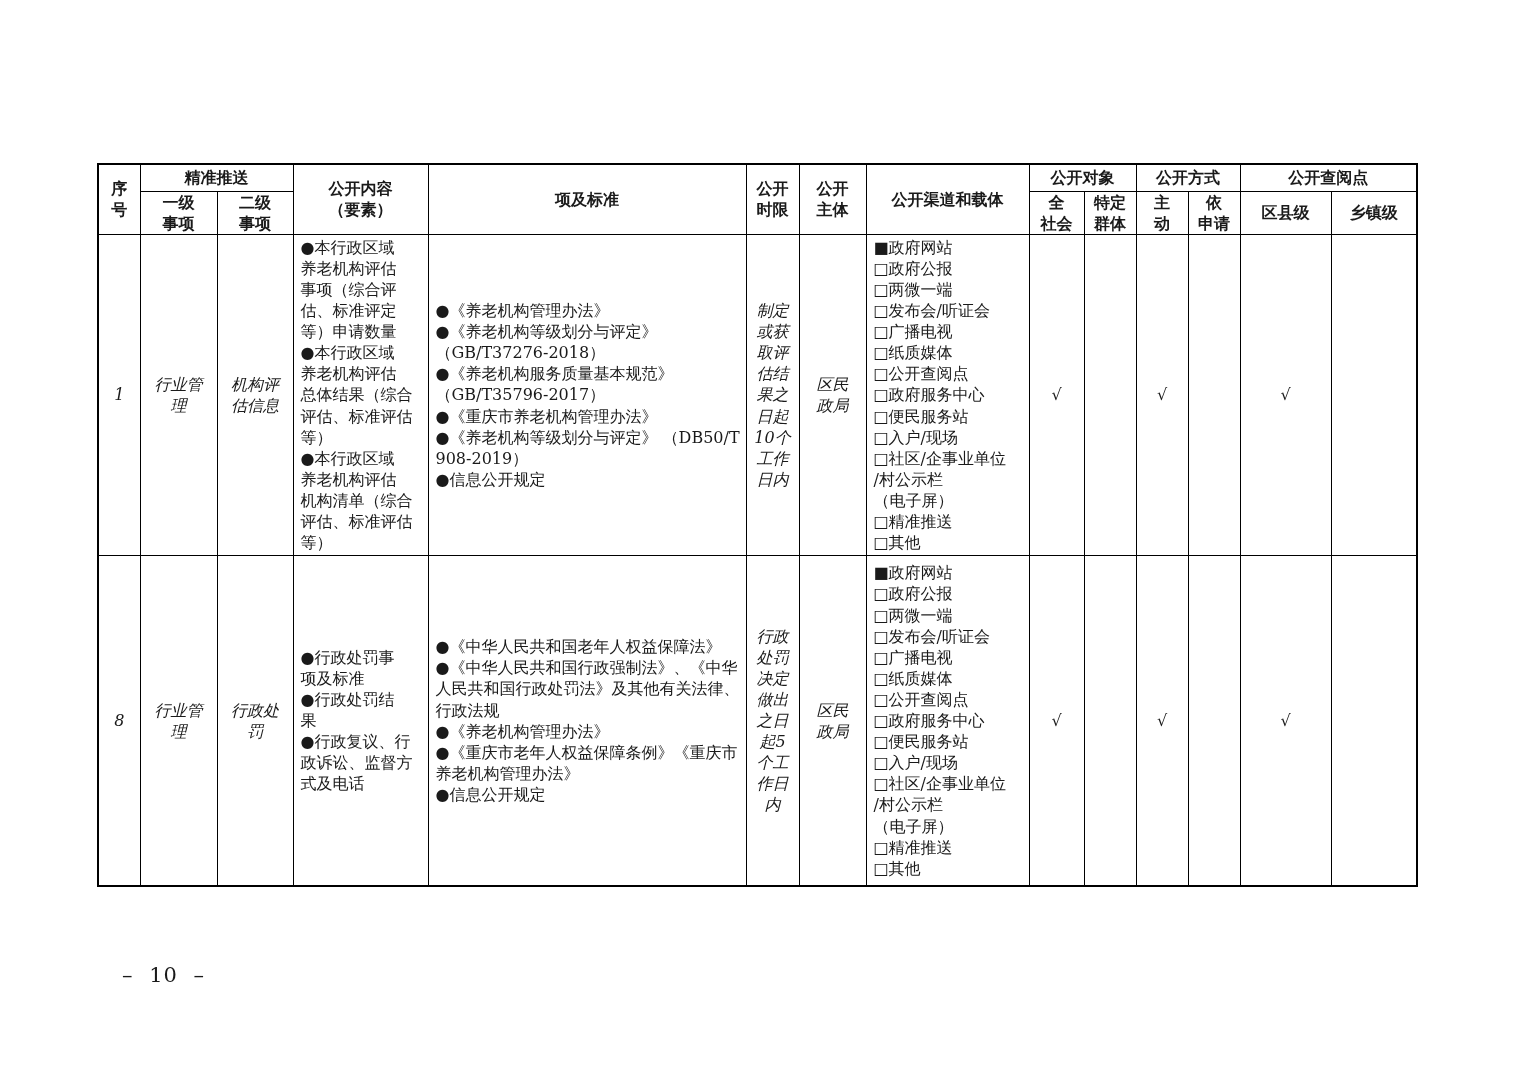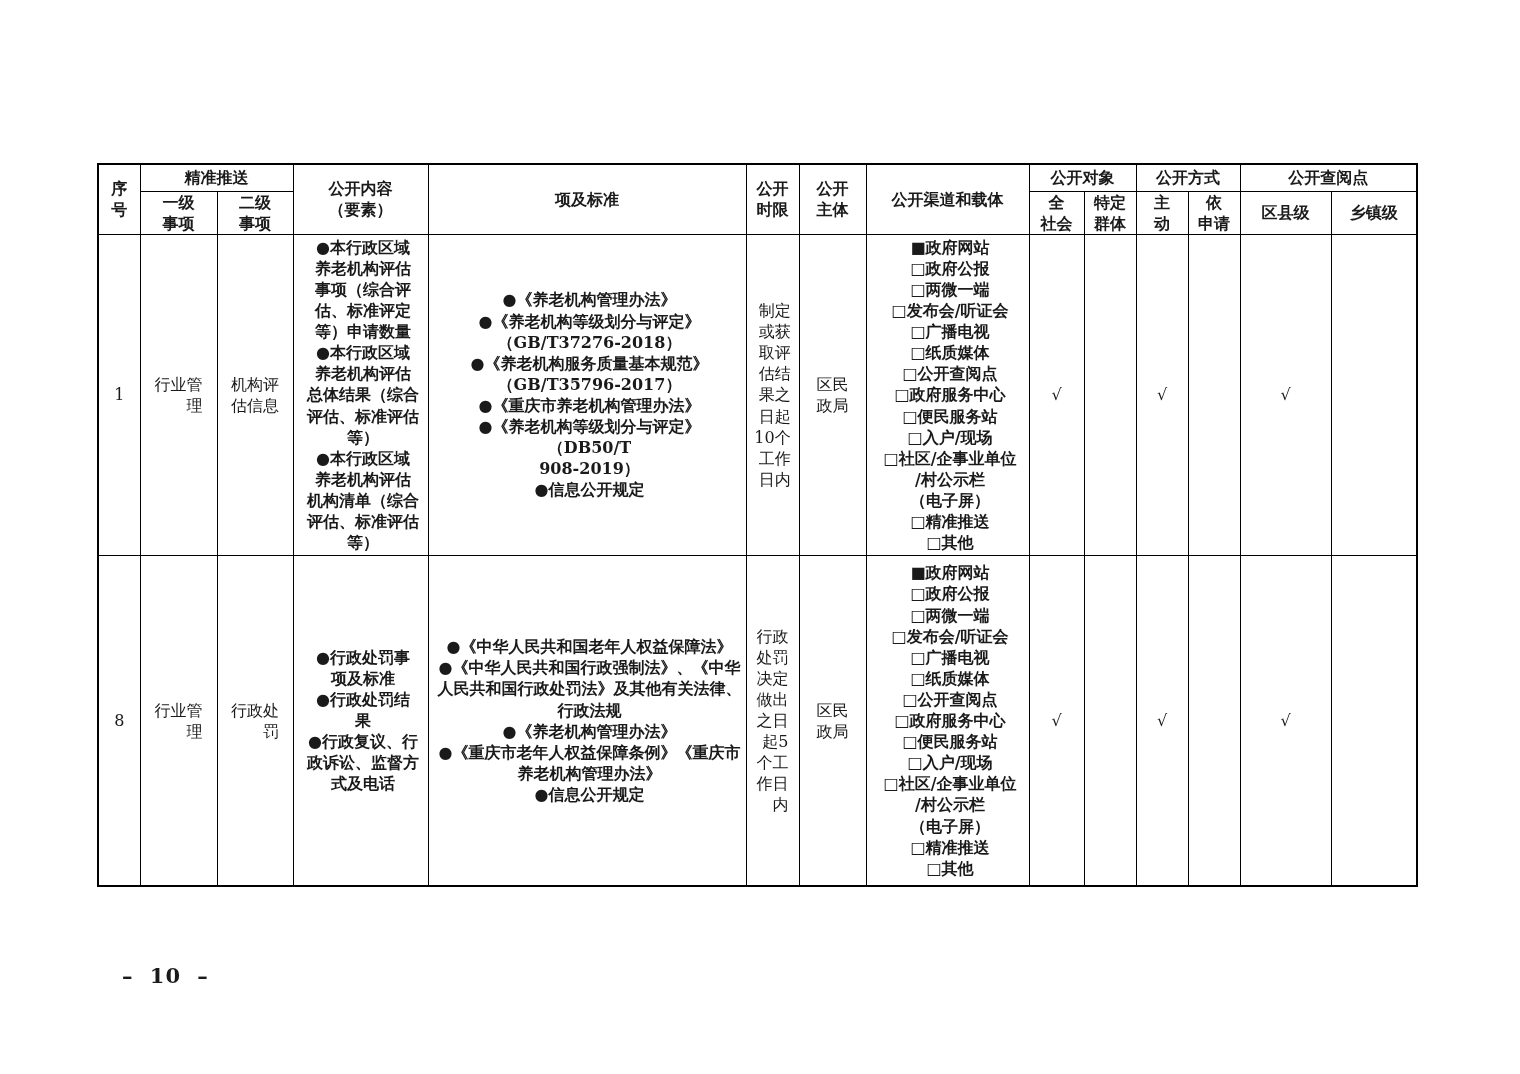--- a/index.html
+++ b/index.html
@@ -42,43 +42,43 @@
     font-size: 16px;
   }
   .hrow1 { height: 27px; }
   .hrow2 { height: 38px; }
   .row11 { height: 317px; }
   .row12 { height: 330px; }
   
   td.cc { text-align: center; }
   td.cc .pre {
     display: inline-block;
-    text-align: right;
+    text-align: center;
     white-space: pre-line;
+    font-style: italic;
   }
   
-  td.lt { text-align: center; font-weight: bold; }
+  td.lt { text-align: left; }
   td.lt .pre {
     display: block;
     white-space: pre-line;
     padding: 2px 2px 2px 7px;
   }
   td.mark {
     text-align: center;
     font-size: 16px;
   }
   .page-number {
     position: absolute;
     left: 122px;
     top: 963px;
     font-size: 21px;
     letter-spacing: 1px;
     word-spacing: 8px;
     color: #1a1a1a;
-    font-weight: bold;
   }
 </style>
 </head>
 <body>
 
 <div class="sheet">
 
   <table class="disclosure">
     <colgroup>
       <col style="width:42px">

